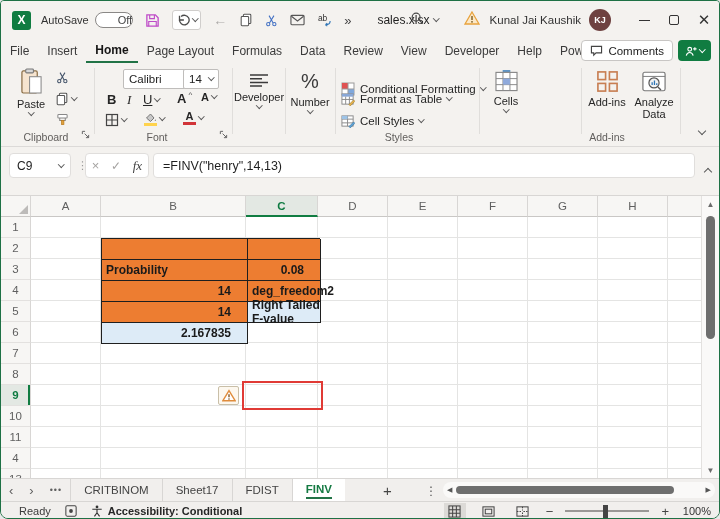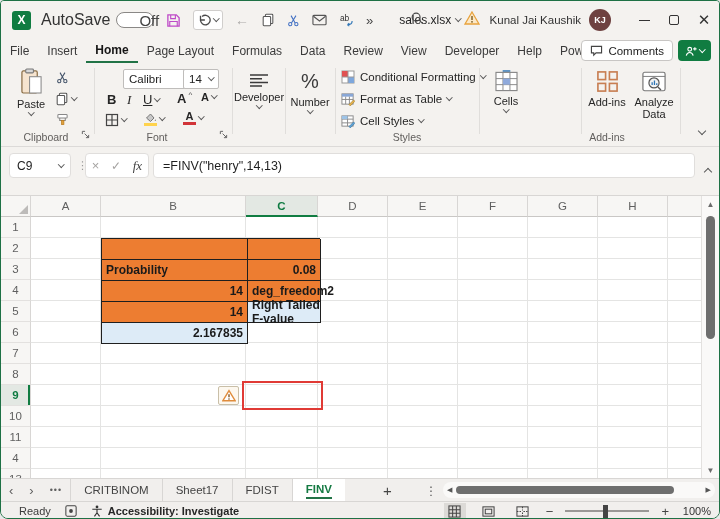--- a/index.html
+++ b/index.html
@@ -4,25 +4,25 @@
 <style>
   * { margin:0; padding:0; box-sizing:border-box; }
   html,body { width:720px; height:519px; font-family:"Liberation Sans", sans-serif; background:#e8e8e8; }
   .window { position:relative; width:720px; height:519px; background:#F4F2EF;
             border:1px solid #1E7145; border-radius:4px 4px 8px 8px; overflow:hidden; }
 
   
   .titlebar { position:absolute; left:0; top:0; width:100%; height:38px; display:flex; align-items:center; background:#F4F2EF; }
   .xl-logo { width:19px; height:19px; margin-left:11px; background:#107C41; border-radius:3px; color:#fff;
              font-size:12px; font-weight:bold; display:flex; align-items:center; justify-content:center; }
-  .autosave-label { font-size:16px; color:#333; margin-left:10px; }
+  .autosave-label { font-size:11px; color:#333; margin-left:10px; }
   .toggle { width:38px; height:16px; border:1px solid #8a8886; border-radius:9px; margin-left:6px;
             display:flex; align-items:center; background:#fff; }
   .toggle .knob { width:10px; height:10px; border-radius:50%; background:#605E5C; margin-left:2px; }
-  .toggle .state { font-size:15px; color:#444; margin-left:20px; }
+  .toggle .state { font-size:11px; color:#444; margin-left:20px; }
   .qat { display:flex; align-items:center; }
   .qat-btn { margin-left:12px; display:flex; align-items:center; color:#4a4a4a; }
   .undo-box { border:1px solid #D0CECC; background:#fff; border-radius:3px; padding:2px 3px; display:flex; align-items:center; gap:3px; }
   .disabled-arrow { color:#ABA9A7; font-size:14px; }
   .overflow-glyph { font-size:13px; color:#444; }
   .doc-title-wrap { display:flex; align-items:center; gap:5px; margin-left:26px; }
   .doc-title { font-size:12px; color:#1f1f1f; }
   .tb-right { position:absolute; right:0; top:0; height:38px; display:flex; align-items:center; }
   .search-btn { margin-right:40px; }
   .alert-btn { margin-right:10px; }
@@ -98,21 +98,21 @@
 
   
   .finv-table { position:absolute; left:100px; top:42px; width:219px; display:grid;
                 grid-template-columns:146px 73px; grid-auto-rows:21px; border-top:1px solid #1f1f1f; border-left:1px solid #1f1f1f;
                 font-size:12px; font-weight:bold; color:#1a1a1a; }
   .tcell { border-right:1px solid #1f1f1f; border-bottom:1px solid #1f1f1f; display:flex; align-items:center; }
   .t-title { grid-column:1 / span 2; background:#A9D08E; justify-content:center; font-size:12.5px; }
   .t-orange { background:#ED7D31; }
   .t-blue { background:#DDEBF7; }
   .t-label { padding-left:4px; }
-  .t-value { justify-content:flex-end; padding-right:4px; }
+  .t-value { justify-content:flex-end; padding-right:16px; }
 
   
   .err-outline { position:absolute; left:241px; top:185px; width:81px; height:29px; border:2px solid #E03A35; }
   .err-cell { position:absolute; left:245px; top:189px; width:73px; height:21px; background:#FFC000;
               border:2px solid #1E7145; display:flex; align-items:center; justify-content:center;
               font-size:11.5px; font-weight:600; color:#262200; }
   .err-cell::before { content:""; position:absolute; left:0; top:0; border-top:5px solid #2E7D32; border-right:5px solid transparent; }
   .fill-handle { position:absolute; right:-3.5px; bottom:-3.5px; width:5px; height:5px; background:#1E7145; border:1px solid #fff; }
   .warn-btn { position:absolute; left:217px; top:190px; width:21px; height:19px; background:#FDF8EF; border:1px solid #C9BFA8;
               border-radius:2px; display:flex; align-items:center; justify-content:center; }
@@ -379,21 +379,21 @@
     </div>
     <div class="grp-sep" style="left:284px;"></div>
 
     <div class="bigbtn" style="left:287px; top:7px; width:44px;">
       <span style="font-size:20px; color:#3b3b3b;">%</span>
       <span>Number</span>
       <span class="chv s"></span>
     </div>
     <div class="grp-sep" style="left:334px;"></div>
 
-    <div class="styles-row" style="left:340px; top:7px;">
+    <div class="styles-row" style="left:340px; top:19px;">
       <svg viewBox="0 0 14 14" width="14" height="14">
           <rect x="1" y="1" width="12" height="12" fill="#fff" stroke="#999" stroke-width="1"></rect>
           <rect x="1" y="1" width="6" height="6" fill="#E05252"></rect>
           <rect x="7" y="7" width="6" height="6" fill="#7EA7DC"></rect>
           <path d="M1 7h12M7 1v12" stroke="#999" stroke-width="1"></path>
         </svg>
       <span>Conditional Formatting</span>
       <span class="chv s"></span>
     </div>
     <div class="styles-row" style="left:340px; top:29px;">
@@ -409,21 +409,21 @@
     <div class="styles-row" style="left:340px; top:51px;">
       <svg viewBox="0 0 15 14" width="14" height="14">
           <rect x="1" y="1.5" width="12" height="11" fill="#fff" stroke="#888" stroke-width="1"></rect>
           <path d="M1 5h12M1 9h12M7 1.5v11" stroke="#888" stroke-width="1"></path>
           <rect x="1" y="1.5" width="6" height="3.5" fill="#9DC3E6"></rect>
           <path d="M8.5 13l5-5 1.4 1.4-5 5z" fill="#5BA3D9" stroke="#3d6f94" stroke-width="0.6"></path>
         </svg>
       <span>Cell Styles</span>
       <span class="chv s"></span>
     </div>
-    <span class="grp-label" style="left:340px; width:132px;">Styles</span>
+    <span class="grp-label" style="left:332px; width:132px;">Styles</span>
     <div class="grp-sep" style="left:478px;"></div>
 
     <div class="bigbtn" style="left:484px; top:7px; width:42px;">
       <svg viewBox="0 0 24 23" width="23" height="22">
           <path d="M8 1h8" stroke="#2E75B6" stroke-width="1.6"></path>
           <rect x="1" y="2.5" width="22" height="19" fill="#fff" stroke="#888" stroke-width="1.2"></rect>
           <path d="M1 9h22M1 15.3h22M8.3 2.5v19M15.6 2.5v19" stroke="#888" stroke-width="1"></path>
           <rect x="8.3" y="9" width="7.3" height="6.3" fill="#8FAADC"></rect>
         </svg>
       <span>Cells</span>
@@ -575,21 +575,21 @@
       <svg viewBox="0 0 14 14" width="12" height="12">
           <rect x="1" y="1" width="12" height="12" rx="1.5" fill="none" stroke="#444" stroke-width="1.2"></rect>
           <circle cx="7" cy="7" r="2.2" fill="#444"></circle>
         </svg>
     </span>
     <span class="sb-icon">
       <svg viewBox="0 0 14 14" width="12" height="12">
           <circle cx="7" cy="2.3" r="1.6" fill="#333"></circle>
           <path d="M1.5 5h11M7 5v4M7 9l-3 4.2M7 9l3 4.2" stroke="#333" stroke-width="1.3" fill="none"></path>
         </svg>
-      <span class="sb-acc">Accessibility: Investigate</span>
+      <span class="sb-acc">Accessibility: Conditional</span>
     </span>
     <div class="sb-right">
       <span class="view-btn active">
         <svg viewBox="0 0 14 14" width="13" height="13">
             <rect x="1" y="1" width="12" height="12" fill="none" stroke="#444" stroke-width="1.1"></rect>
             <path d="M1 5h12M1 9h12M5 1v12M9 1v12" stroke="#444" stroke-width="1.1"></path>
           </svg>
       </span>
       <span class="view-btn">
         <svg viewBox="0 0 14 14" width="13" height="13">

